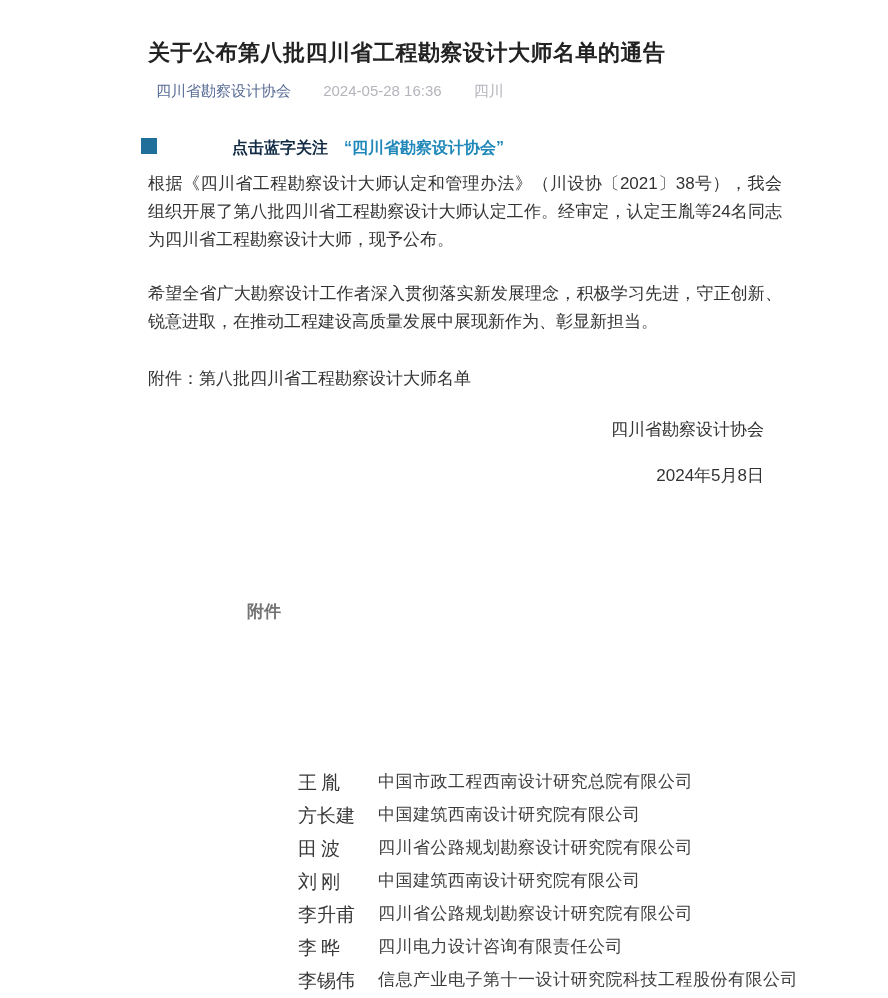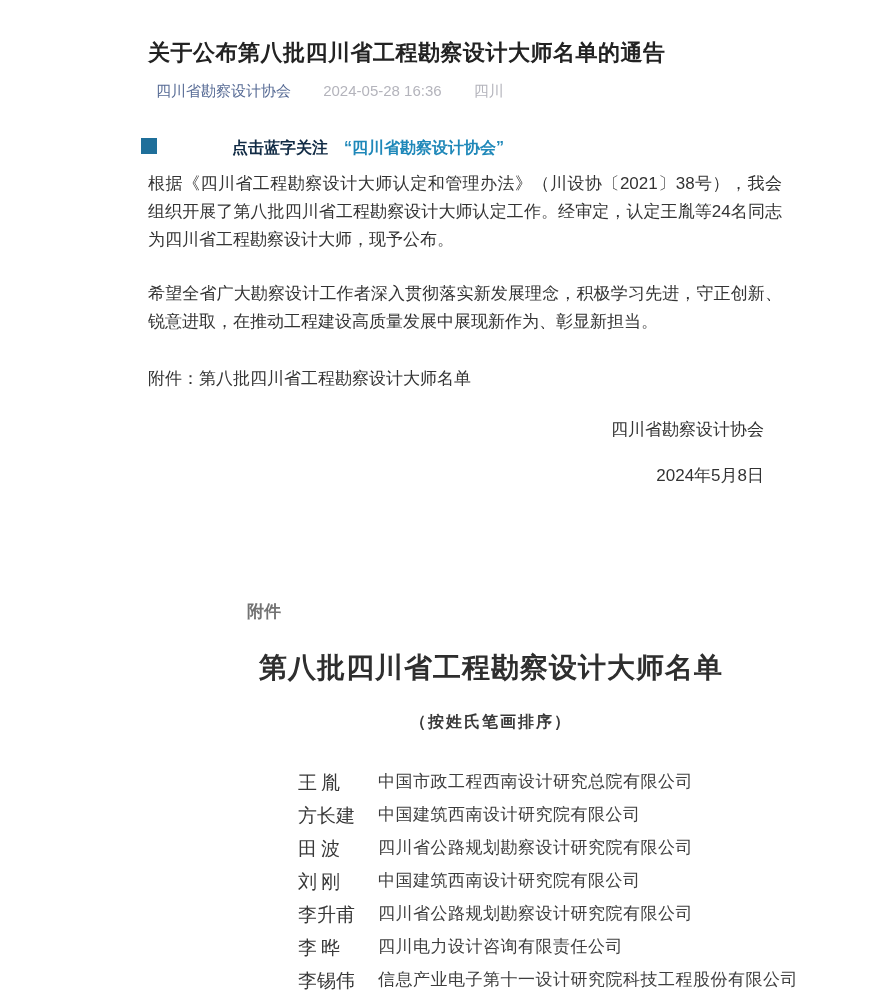--- a/index.html
+++ b/index.html
@@ -120,24 +120,20 @@
 
   <p class="attach-line">附件：第八批四川省工程勘察设计大师名单</p>
 
   <div class="signature">
     <div>四川省勘察设计协会</div>
     <div>2024年5月8日</div>
   </div>
 
   <div class="attach-label">附件</div>
 
-  <div class="attach-doc">
-    <div class="attach-title">第八批四川省工程勘察设计大师名单</div>
-    <div class="attach-subtitle">（按姓氏笔画排序）</div>
-  </div>
 
   <div class="masters-list">
     <div class="master-row">
       <span class="master-name">王胤</span>
       <span class="master-company">中国市政工程西南设计研究总院有限公司</span>
     </div>
     <div class="master-row">
       <span class="master-name">方长建</span>
       <span class="master-company">中国建筑西南设计研究院有限公司</span>
     </div>

